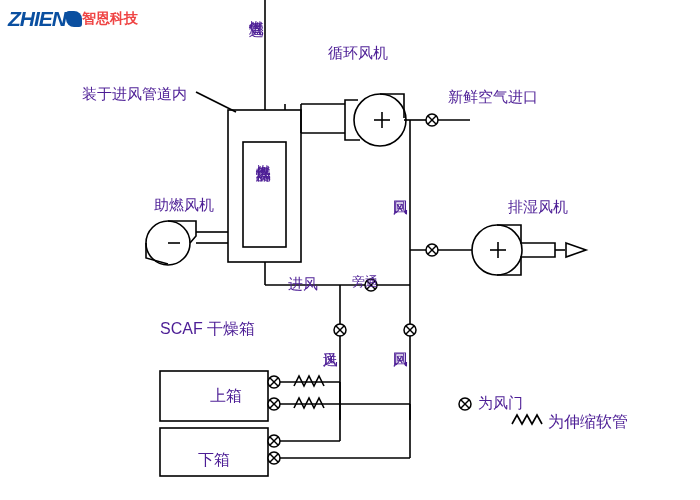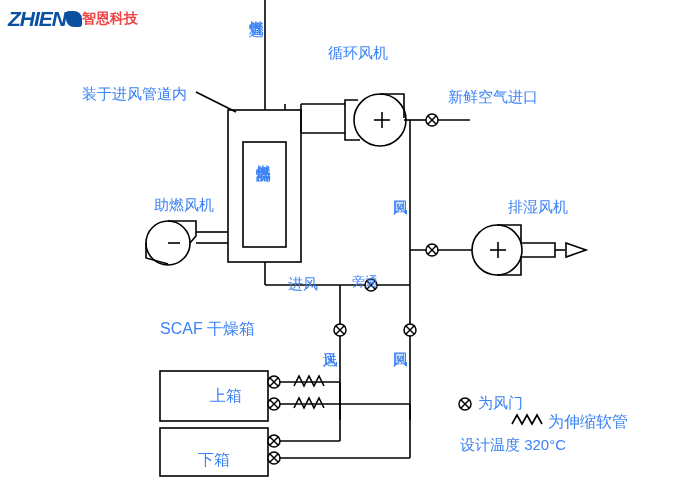--- a/index.html
+++ b/index.html
@@ -11,21 +11,21 @@
     overflow: hidden;
   }
   #stage {
     position: relative;
     width: 700px;
     height: 500px;
   }
   #stage svg { position: absolute; left: 0; top: 0; }
   .lbl {
     position: absolute;
-    color: #3b82f6;
+    color: #4c1d95;
     font-family: "Liberation Sans", sans-serif;
     white-space: pre;
     line-height: 1.15;
   }
   .vert {
     writing-mode: vertical-rl;
     text-orientation: upright;
     letter-spacing: 1px;
   }
   .logo-wrap {
@@ -221,15 +221,14 @@
   <div class="lbl" style="left:160px; top:320px; font-size:16px;">SCAF 干燥箱</div>
 
   <div class="lbl" style="left:160px; top:371px; width:132px; height:50px; display:flex; align-items:center; justify-content:center; font-size:16px;">上箱</div>
 
   <div class="lbl" style="left:160px; top:428px; width:108px; height:64px; display:flex; align-items:center; justify-content:center; font-size:16px;">下箱</div>
 
   <div class="lbl" style="left:478px; top:394px; font-size:15px;">为风门</div>
 
   <div class="lbl" style="left:548px; top:413px; font-size:16px;">为伸缩软管</div>
 
-  <div class="lbl" style="left:460px; top:436px; font-size:15px;">设计温度 320°C</div>
 
 </div>
 
 </body></html>

